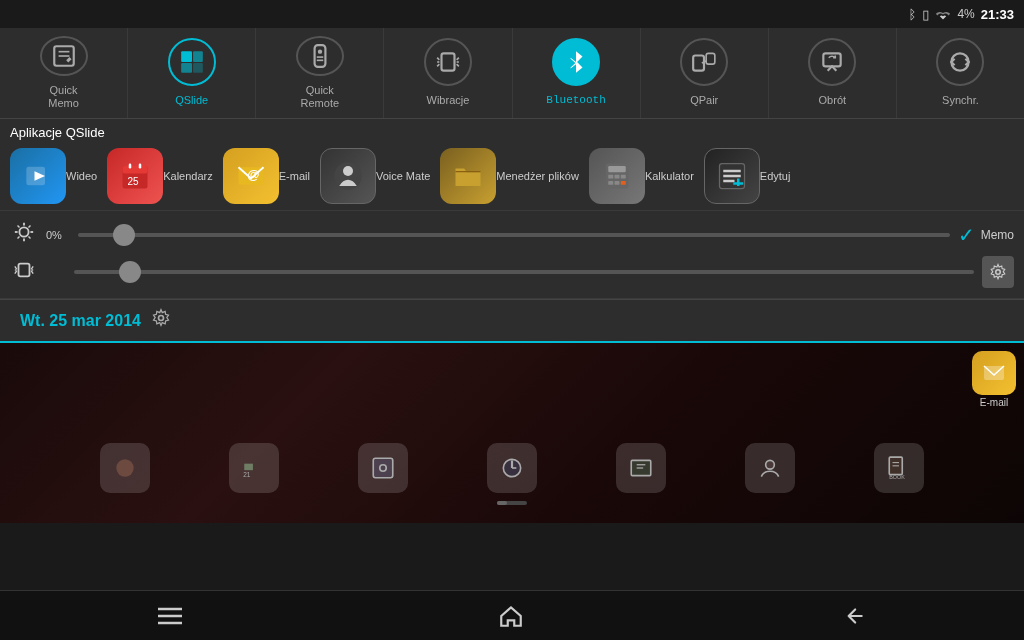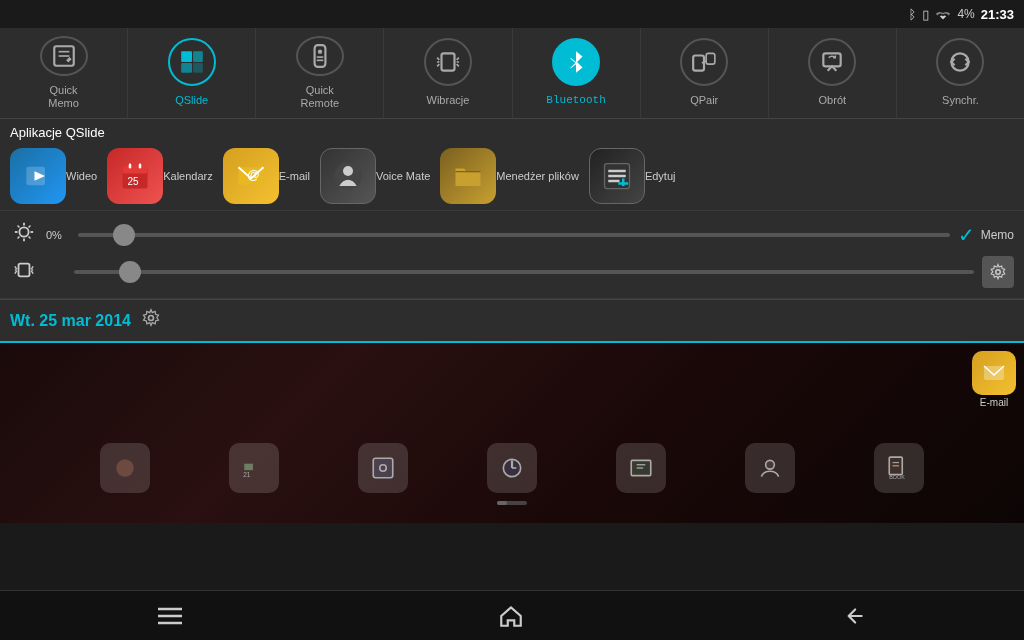--- a/index.html
+++ b/index.html
@@ -210,21 +210,21 @@
       color: #ccc;
       font-size: 18px;
       cursor: pointer;
     }
 
     
     #date-bar {
       display: flex;
       align-items: center;
       gap: 10px;
-      padding: 8px 10px;
+      padding: 8px 20px;
       background: #2d2d2d;
       border-bottom: 2px solid #00bcd4;
     }
     .date-text {
       color: #00bcd4;
       font-size: 16px;
       font-weight: bold;
     }
     .date-gear {
       color: #ccc;
@@ -488,20 +488,35 @@
       <div class="qslide-app">
         <div class="app-icon icon-filemanager">
           <svg width="30" height="30" viewBox="0 0 24 24" fill="none">
             <path d="M2 6 L2 20 L22 20 L22 9 L11 9 L9 6 Z" fill="#c8a030"></path>
             <path d="M2 8 L22 8 L22 9 L2 9 Z" fill="#8a6010"></path>
           </svg>
         </div>
         <span class="app-label">Menedżer plików</span>
       </div>
 
+      <div class="qslide-app">
+        <div class="app-icon icon-calculator">
+          <svg width="30" height="30" viewBox="0 0 24 24" fill="none">
+            <rect x="3" y="2" width="18" height="20" rx="2" fill="#666"></rect>
+            <rect x="5" y="4" width="14" height="5" rx="1" fill="#999"></rect>
+            <rect x="5" y="11" width="4" height="3" rx="0.5" fill="#888"></rect>
+            <rect x="10" y="11" width="4" height="3" rx="0.5" fill="#888"></rect>
+            <rect x="15" y="11" width="4" height="3" rx="0.5" fill="#888"></rect>
+            <rect x="5" y="16" width="4" height="3" rx="0.5" fill="#888"></rect>
+            <rect x="10" y="16" width="4" height="3" rx="0.5" fill="#888"></rect>
+            <rect x="15" y="16" width="4" height="3" rx="0.5" fill="#e06020"></rect>
+          </svg>
+        </div>
+        <span class="app-label">Kalkulator</span>
+      </div>
 
       <div class="qslide-app">
         <div class="app-icon icon-edit">
           <svg width="30" height="30" viewBox="0 0 24 24" fill="none">
             <rect x="2" y="2" width="20" height="20" rx="2" fill="#333" stroke="#666" stroke-width="1"></rect>
             <line x1="5" y1="8" x2="19" y2="8" stroke="#ccc" stroke-width="2"></line>
             <line x1="5" y1="12" x2="19" y2="12" stroke="#ccc" stroke-width="2"></line>
             <line x1="5" y1="16" x2="14" y2="16" stroke="#ccc" stroke-width="2"></line>
             <rect x="16" y="14" width="2" height="6" fill="#00bcd4"></rect>
             <rect x="13" y="17" width="8" height="2" fill="#00bcd4"></rect>

